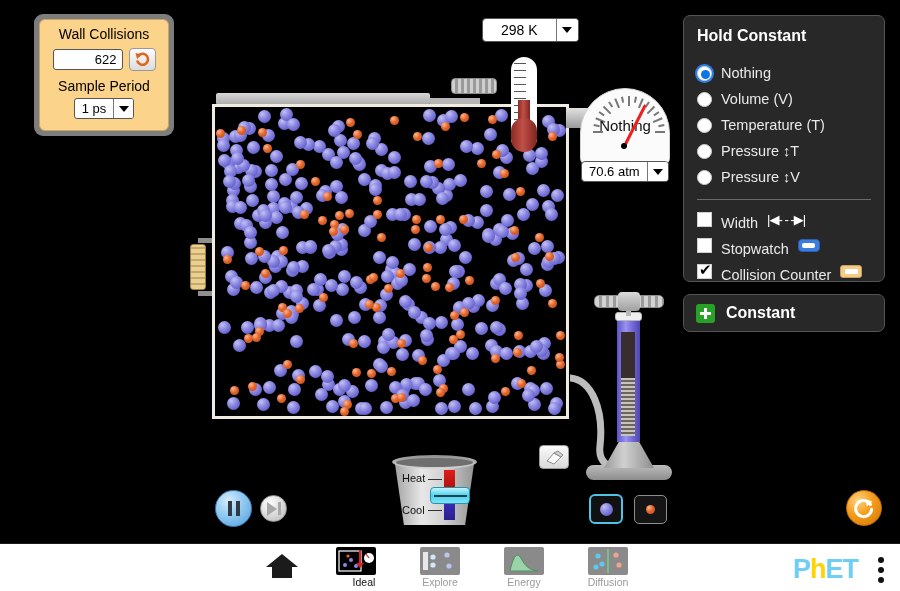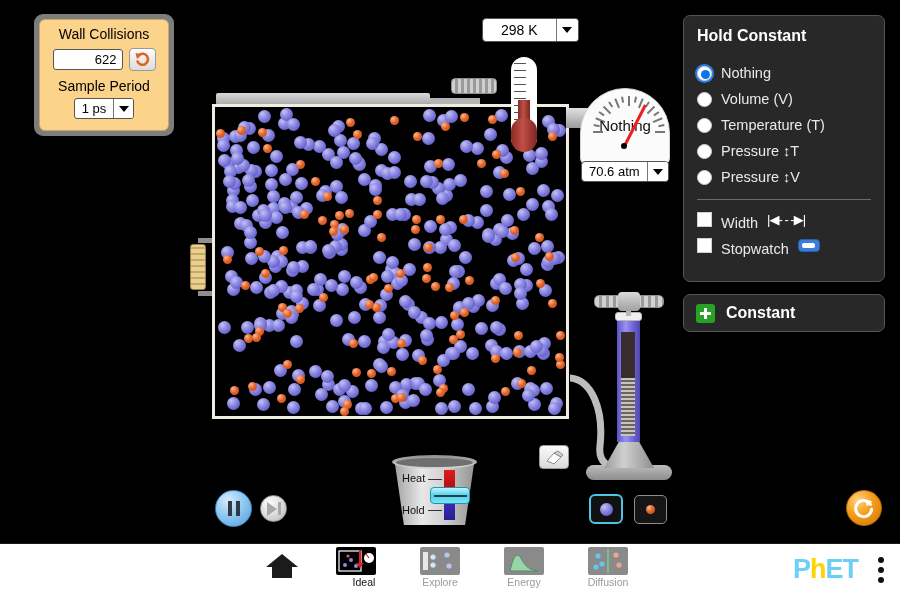--- a/index.html
+++ b/index.html
@@ -800,20 +800,27 @@
       <div class="chk-label">Width</div>
       <div class="width-icon">|◀- - -▶|</div>
     </div>
     <div class="check-row">
       <div class="checkbox"></div>
       <div class="chk-label">Stopwatch</div>
       <div class="mini-stopwatch">
           <i></i>
         </div>
     </div>
+    <div class="check-row">
+      <div class="checkbox on"></div>
+      <div class="chk-label">Collision Counter</div>
+      <div class="mini-counter">
+          <i></i>
+        </div>
+    </div>
   </div>
 
   <div id="particles-panel">
     <div class="plus-btn"></div>
     <div class="particles-label">Constant</div>
   </div>
 
   <svg id="pump-hose" viewBox="0 0 60 120">
     <path d="M0 28 C 22 30, 34 60, 30 96 C 28 112, 38 118, 52 119" fill="none" stroke="#bdbdbd" stroke-width="7" stroke-linecap="round"></path>
   </svg>
@@ -832,21 +839,21 @@
       <polygon points="3,11 10,3 17,7 10,14" fill="#fdfdfd" stroke="#8c8c8c" stroke-width="1"></polygon>
       <polygon points="10,3 14,1 19,5 17,7" fill="#cfcfcf" stroke="#8c8c8c" stroke-width="1"></polygon>
     </svg>
   </div>
 
   <div id="bucket">
     <div id="bucket-body"></div>
     <div id="bucket-rim"></div>
     <div id="bucket-rim-in"></div>
     <div class="bucket-text" id="heat-text">Heat</div>
-    <div class="bucket-text" id="cool-text">Hold</div>
+    <div class="bucket-text" id="cool-text">Cool</div>
     <div class="bucket-dash" id="heat-dash"></div>
     <div class="bucket-dash" id="cool-dash"></div>
     <div id="slider-track-hot"></div>
     <div id="slider-track-cold"></div>
     <div id="slider-thumb"></div>
   </div>
 
   <div id="pause-btn">
     <span style="display:flex">
         <i></i>

